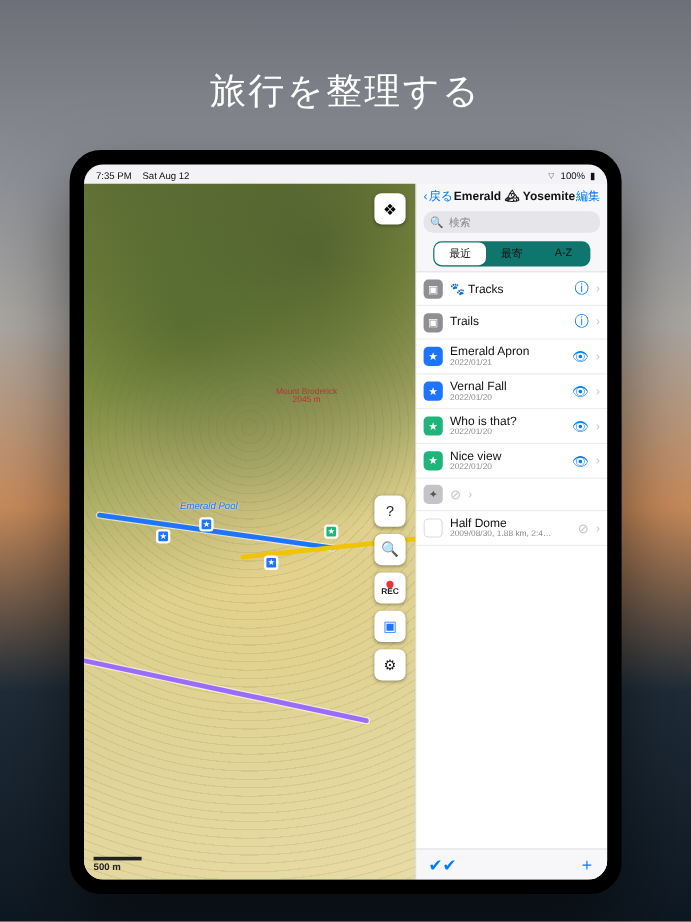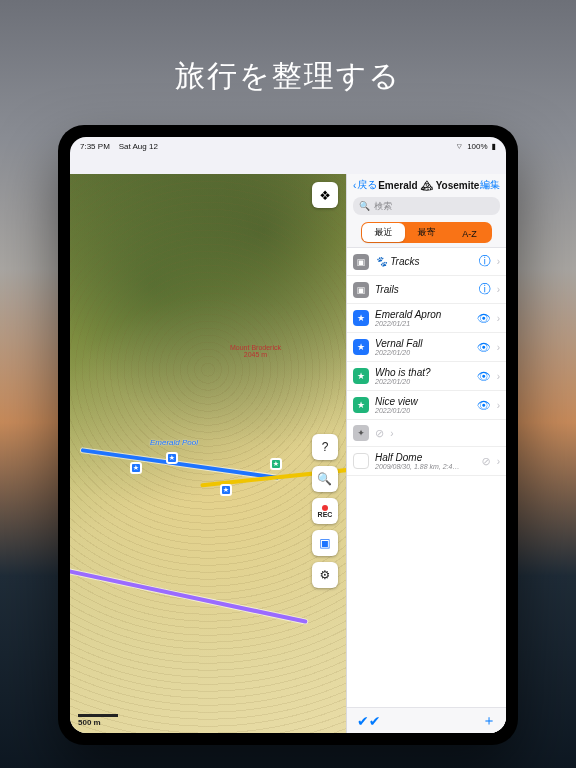--- a/index.html
+++ b/index.html
@@ -6,21 +6,21 @@
   body {
     width: 576px; height: 768px; overflow: hidden;
     background: linear-gradient(180deg,#6d7078 0%,#8a8d94 18%,#a9a6a2 35%,#c78a5a 55%,#1f2c38 75%,#0e1822 100%);
     display: flex; flex-direction: column; align-items: center;
   }
   .hero-title { color:#fff; font-size:30px; font-weight:400; letter-spacing:2px; margin-top:56px; }
   .tablet {
     margin-top:28px; width:460px; height:620px; background:#000; border-radius:26px; padding:12px;
     box-shadow:0 30px 60px rgba(0,0,0,.5);
   }
-  .screen { width:100%; height:100%; background:#f2f2f7; border-radius:16px; overflow:hidden; display:flex; flex-direction:column;gap:21px; }
+  .screen { width:100%; height:100%; background:#f2f2f7; border-radius:16px; overflow:hidden; display:flex; flex-direction:column; }
   .statusbar { height:16px; display:flex; justify-content:space-between; align-items:center; padding:2px 10px 0; font-size:8px; color:#111; background:transparent; }
   .statusbar .right { display:flex; gap:4px; align-items:center; }
   .content { flex:1; display:flex; overflow:hidden; }
   
   .map { flex:1; position:relative; overflow:hidden;
     background:
       radial-gradient(circle at 30% 20%, rgba(60,90,40,.55), transparent 45%),
       radial-gradient(circle at 70% 10%, rgba(40,60,30,.5), transparent 40%),
       radial-gradient(circle at 55% 55%, rgba(230,210,140,.9), transparent 55%),
       linear-gradient(160deg,#6b7a3a 0%,#9aa34a 25%,#d9cf8f 55%,#e8dca6 100%);
@@ -46,28 +46,28 @@
   .tool{ width:26px; height:26px; background:#fff; border-radius:6px; display:flex; align-items:center; justify-content:center; box-shadow:0 1px 3px rgba(0,0,0,.3); font-size:12px; color:#222;}
   .tool.rec{ font-size:7px; font-weight:700; flex-direction:column; gap:0;}
   .tool.rec .dot{ width:6px; height:6px; background:#e33; border-radius:50%;}
   
   .side{ width:160px; background:#f7f7f9; border-left:1px solid #d9d9de; display:flex; flex-direction:column;}
   .side-nav{ display:flex; align-items:center; justify-content:space-between; padding:4px 6px 2px; font-size:10px;}
   .side-nav .back{ color:#007aff; display:flex; align-items:center; gap:1px;}
   .side-nav .title{ font-weight:600; color:#111; font-size:10px;}
   .side-nav .edit{ color:#007aff;}
   .search{ margin:3px 6px; background:#e6e6ea; border-radius:8px; height:18px; display:flex; align-items:center; padding:0 6px; gap:4px; color:#8a8a8e; font-size:9px;}
-  .seg{ margin:4px 14px; display:flex; background:#f97316; border-radius:7px; padding:1px;align-items:flex-end;}
+  .seg{ margin:4px 14px; display:flex; background:#0f766e; border-radius:7px; padding:1px;}
   .seg div{ flex:1; text-align:center; font-size:9px; padding:3px 0; color:#111; border-radius:6px;}
   .seg .active{ background:#fff; box-shadow:0 1px 2px rgba(0,0,0,.15);}
   .list{ flex:1; overflow:auto; background:#fff; border-top:1px solid #e3e3e8;}
   .row{ display:flex; align-items:center; gap:6px; padding:5px 6px; border-bottom:1px solid #eee;}
   .row .ic{ width:16px; height:16px; border-radius:4px; display:flex; align-items:center; justify-content:center; font-size:9px; color:#fff; flex-shrink:0;}
   .ic.folder{ background:#8e8e93;} .ic.blue{ background:#1e74ff;} .ic.green{ background:#1fb57a;} .ic.gray{ background:#c4c4c8; color:#555;} .ic.orange{ background:#fff; border:1px solid #ddd;}
-  .row .txt{ flex:1; min-width:0;font-style:italic;}
+  .row .txt{ flex:1; min-width:0;}
   .row .name{ font-size:10px; color:#111; white-space:nowrap; overflow:hidden; text-overflow:ellipsis;}
   .row .sub{ font-size:7px; color:#8a8a8e; white-space:nowrap; overflow:hidden; text-overflow:ellipsis;}
   .row .trail-ic{ font-size:12px; color:#007aff;}
   .row .eye{ font-size:11px;} .eye.on{ color:#007aff;} .eye.off{ color:#c4c4ca;}
   .chev{ color:#c4c4ca; font-size:10px;}
   .side-foot{ height:26px; border-top:1px solid #e3e3e8; display:flex; align-items:center; justify-content:space-between; padding:0 10px; background:#f7f7f9;}
   .side-foot span{ color:#007aff; font-size:14px;}
 </style>
 </head>
 <body>

